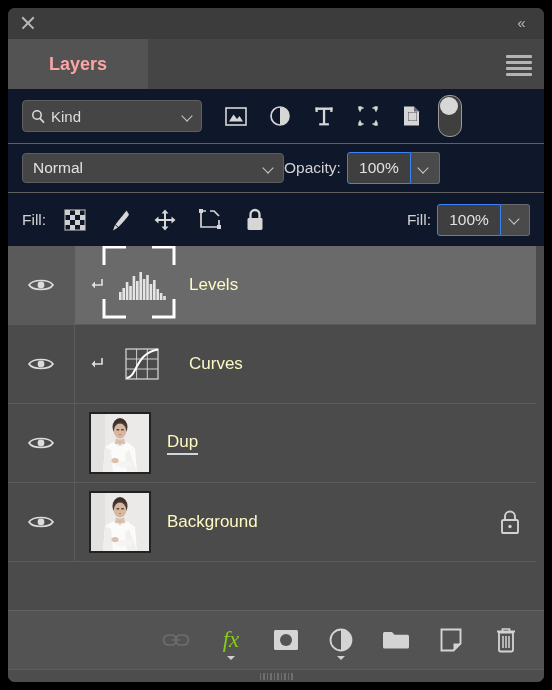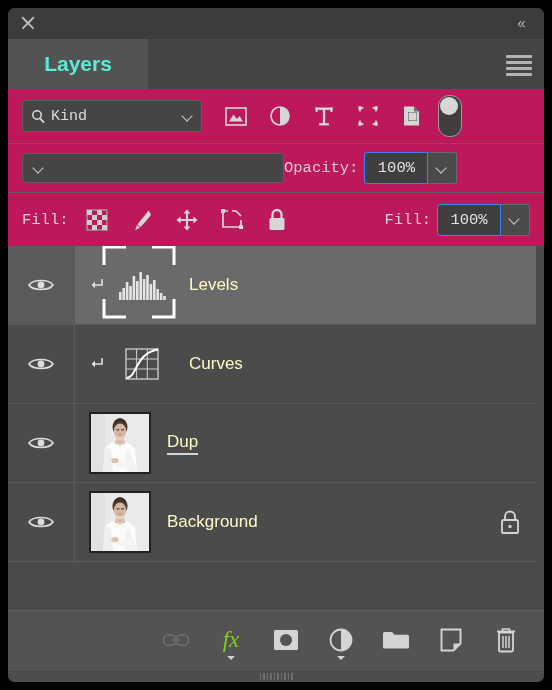--- a/index.html
+++ b/index.html
@@ -19,27 +19,27 @@
   .close-x:before{transform:rotate(45deg);}
   .close-x:after{transform:rotate(-45deg);}
   .collapse{position:absolute;right:12px;top:5px;width:22px;height:20px;cursor:pointer;
             color:#b9b9b9;font-size:15px;line-height:20px;text-align:center;letter-spacing:-1px;}
 
   
   .tabrow{height:50px;background:#454545;display:flex;align-items:flex-start;
           position:relative;flex:0 0 auto;}
   .tab{height:50px;min-width:96px;padding:0 22px;background:#535353;
        display:flex;align-items:center;justify-content:center;cursor:pointer;}
-  .tab-label{color:#5eead4;font-size:21px;font-weight:bold;}
+  .tab-label{color:#fca5a5;font-size:18px;font-weight:bold;}
   .menu-btn{position:absolute;right:12px;top:14px;width:26px;height:21px;cursor:pointer;
             display:flex;flex-direction:column;justify-content:space-between;padding:2px 0;}
   .menu-btn i{display:block;height:2.6px;background:#b4b4b4;border-radius:1px;}
 
   
-  .ctrlrow{flex:0 0 auto;display:flex;align-items:center;background:#be185d;font-family:Liberation Mono, monospace;}
+  .ctrlrow{flex:0 0 auto;display:flex;align-items:center;background:#0f172a;}
   .row-filter{height:54px;padding:0 14px;}
   .row-blend{height:48px;padding:0 14px;}
   .row-lock{height:53px;padding:0 14px;}
 
   .sep{height:1px;background:#616161;flex:0 0 auto;}
 
   
   .kind{width:180px;height:32px;background:#454545;border:1px solid #5f5f5f;border-radius:4px;
         display:flex;align-items:center;padding:0 6px 0 8px;box-sizing:border-box;cursor:pointer;}
   .kind .mag{width:15px;height:15px;flex:0 0 auto;position:relative;margin-right:5px;}
@@ -184,20 +184,21 @@
       <div class="toggle">
         <div class="knob"></div>
       </div>
     </div>
   </div>
 
   <div class="sep"></div>
 
   <div class="ctrlrow row-blend">
     <div class="blend">
+      <span class="blend-label">Normal</span>
       <span class="chev"></span>
     </div>
     <span class="lbl">Opacity:</span>
     <div class="numbox">
       <span class="numval">100%</span>
     </div>
     <div class="numchev">
       <span class="chev"></span>
     </div>
   </div>

